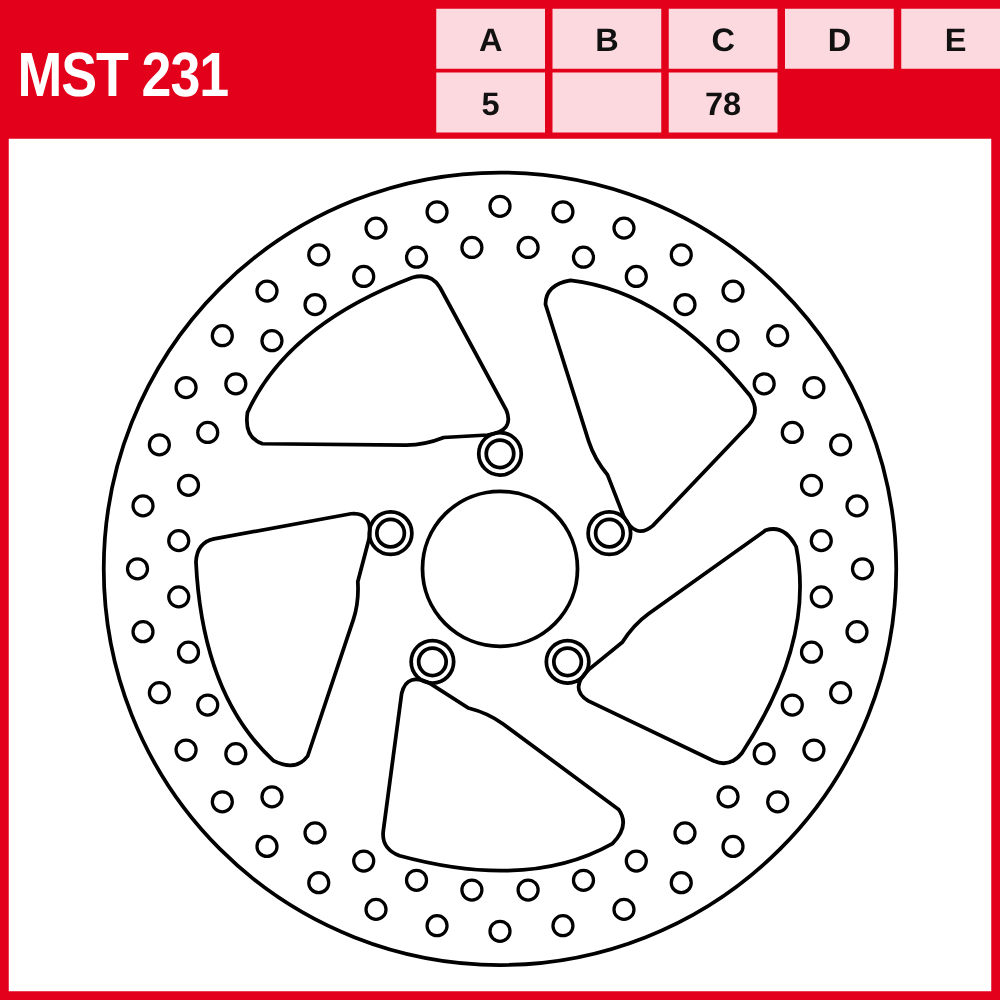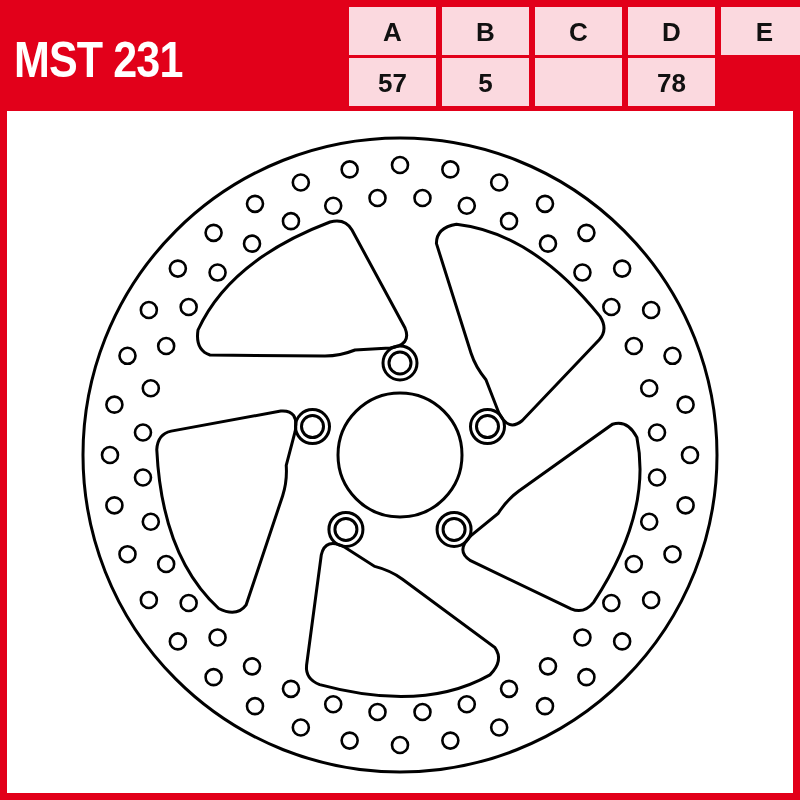--- a/index.html
+++ b/index.html
@@ -15,21 +15,20 @@
 <body>
 
 <div class="title">MST 231</div>
 
 <div class="spec-table">
   <div class="spec-cell spec-head">A</div>
   <div class="spec-cell spec-head">B</div>
   <div class="spec-cell spec-head">C</div>
   <div class="spec-cell spec-head">D</div>
   <div class="spec-cell spec-head">E</div>
-  <div class="spec-cell">57</div>
   <div class="spec-cell">5</div>
   <div class="spec-cell"></div>
   <div class="spec-cell">78</div>
 </div>
 
 <div class="panel"></div>
 
 <svg width="800" height="800" viewBox="0 0 800 800">
   <g fill="none" stroke="#000" stroke-width="3">
     <circle cx="400" cy="455" r="317"></circle>

